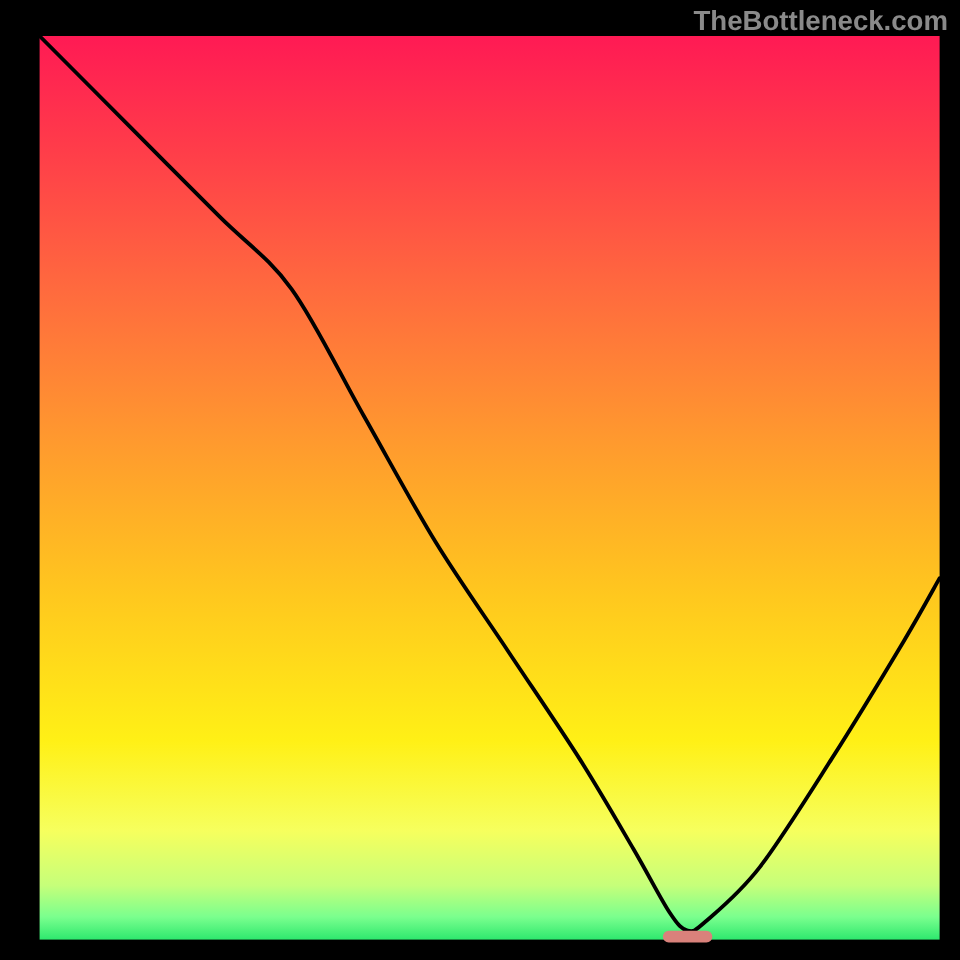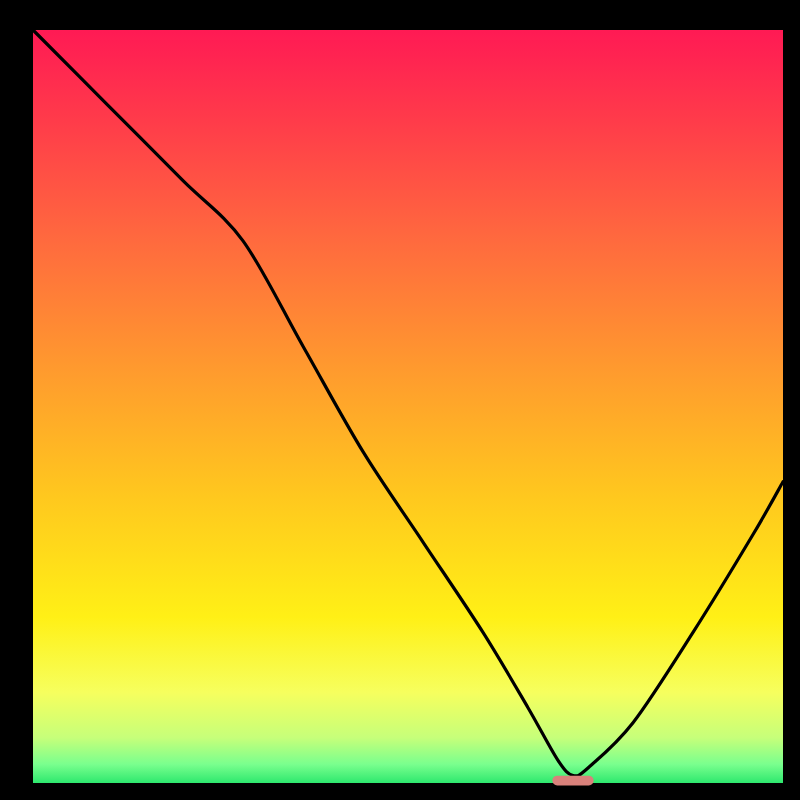--- a/index.html
+++ b/index.html
@@ -27,20 +27,21 @@
     z-index: 10;
   }
   svg {
     display: block;
   }
 </style>
 </head>
 <body>
 
 <div class="container">
+  <div class="watermark">TheBottleneck.com</div>
   <svg id="chart-svg" width="800" height="800">
       <defs>
         <linearGradient id="bg-grad" x1="0" y1="0" x2="0" y2="1">
           <stop offset="0%" stop-color="#ff1a54"></stop>
           <stop offset="12%" stop-color="#ff3b4a"></stop>
           <stop offset="28.000000000000004%" stop-color="#ff6a3e"></stop>
           <stop offset="45%" stop-color="#ff9a2e"></stop>
           <stop offset="62%" stop-color="#ffc81e"></stop>
           <stop offset="78%" stop-color="#fff016"></stop>
           <stop offset="88%" stop-color="#f6ff5e"></stop>

